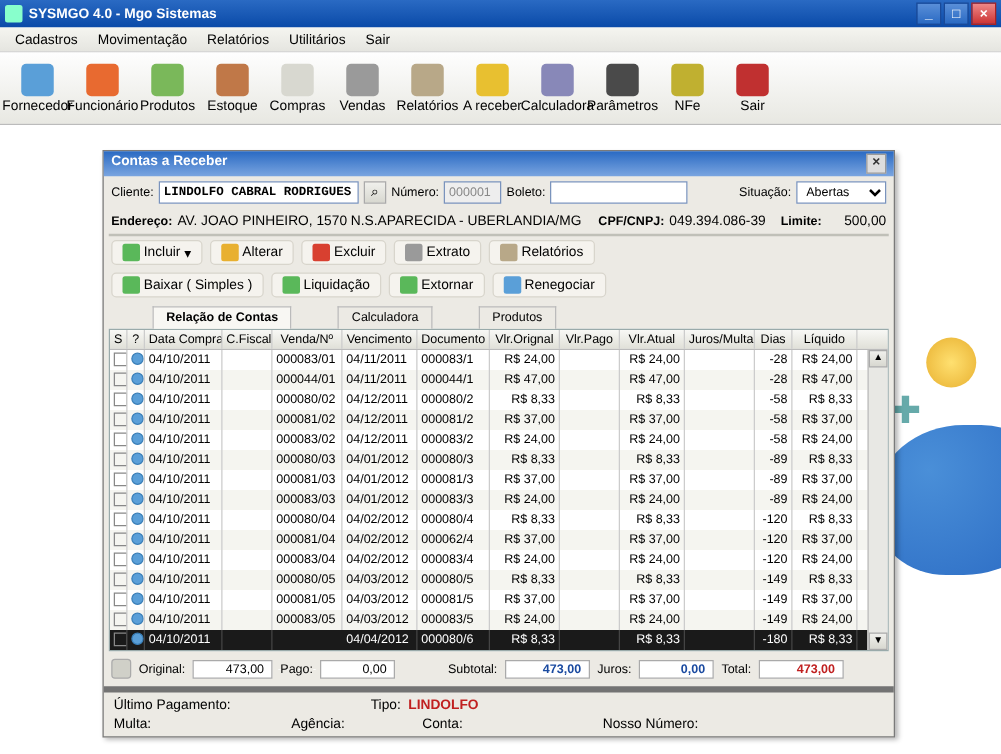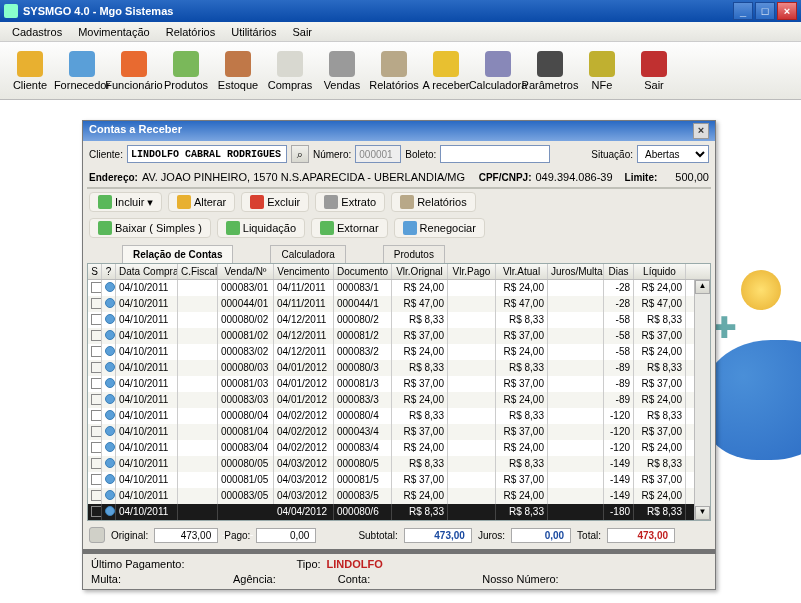--- a/index.html
+++ b/index.html
@@ -71,24 +71,20 @@
 <div class="menubar" id="menubar">
     <span>Cadastros</span>
     <span>Movimentação</span>
     <span>Relatórios</span>
     <span>Utilitários</span>
     <span>Sair</span>
   </div>
 
 <div class="toolbar" id="toolbar">
     <div class="tbtn">
-      <div class="ic" style="background:#e8b030"></div>
-      <span>Cliente</span>
-    </div>
-    <div class="tbtn">
       <div class="ic" style="background:#5a9fd8"></div>
       <span>Fornecedor</span>
     </div>
     <div class="tbtn">
       <div class="ic" style="background:#e86a30"></div>
       <span>Funcionário</span>
     </div>
     <div class="tbtn">
       <div class="ic" style="background:#7ab85a"></div>
       <span>Produtos</span>
@@ -368,21 +364,21 @@
             <div class="gc r" style="width: 30px;">-120</div>
             <div class="gc r" style="width: 52px;">R$ 8,33</div>
           </div>
           <div class="grow">
             <div class="gc" style="width: 14px;"><span class="chk"></span></div>
             <div class="gc" style="width: 14px;"><span class="info"></span></div>
             <div class="gc" style="width: 62px;">04/10/2011</div>
             <div class="gc" style="width: 40px;"></div>
             <div class="gc" style="width: 56px;">000081/04</div>
             <div class="gc" style="width: 60px;">04/02/2012</div>
-            <div class="gc" style="width: 58px;">000043/4</div>
+            <div class="gc" style="width: 58px;">000062/4</div>
             <div class="gc r" style="width: 56px;">R$ 37,00</div>
             <div class="gc r" style="width: 48px;"></div>
             <div class="gc r" style="width: 52px;">R$ 37,00</div>
             <div class="gc r" style="width: 56px;"></div>
             <div class="gc r" style="width: 30px;">-120</div>
             <div class="gc r" style="width: 52px;">R$ 37,00</div>
           </div>
           <div class="grow">
             <div class="gc" style="width: 14px;"><span class="chk"></span></div>
             <div class="gc" style="width: 14px;"><span class="info"></span></div>

